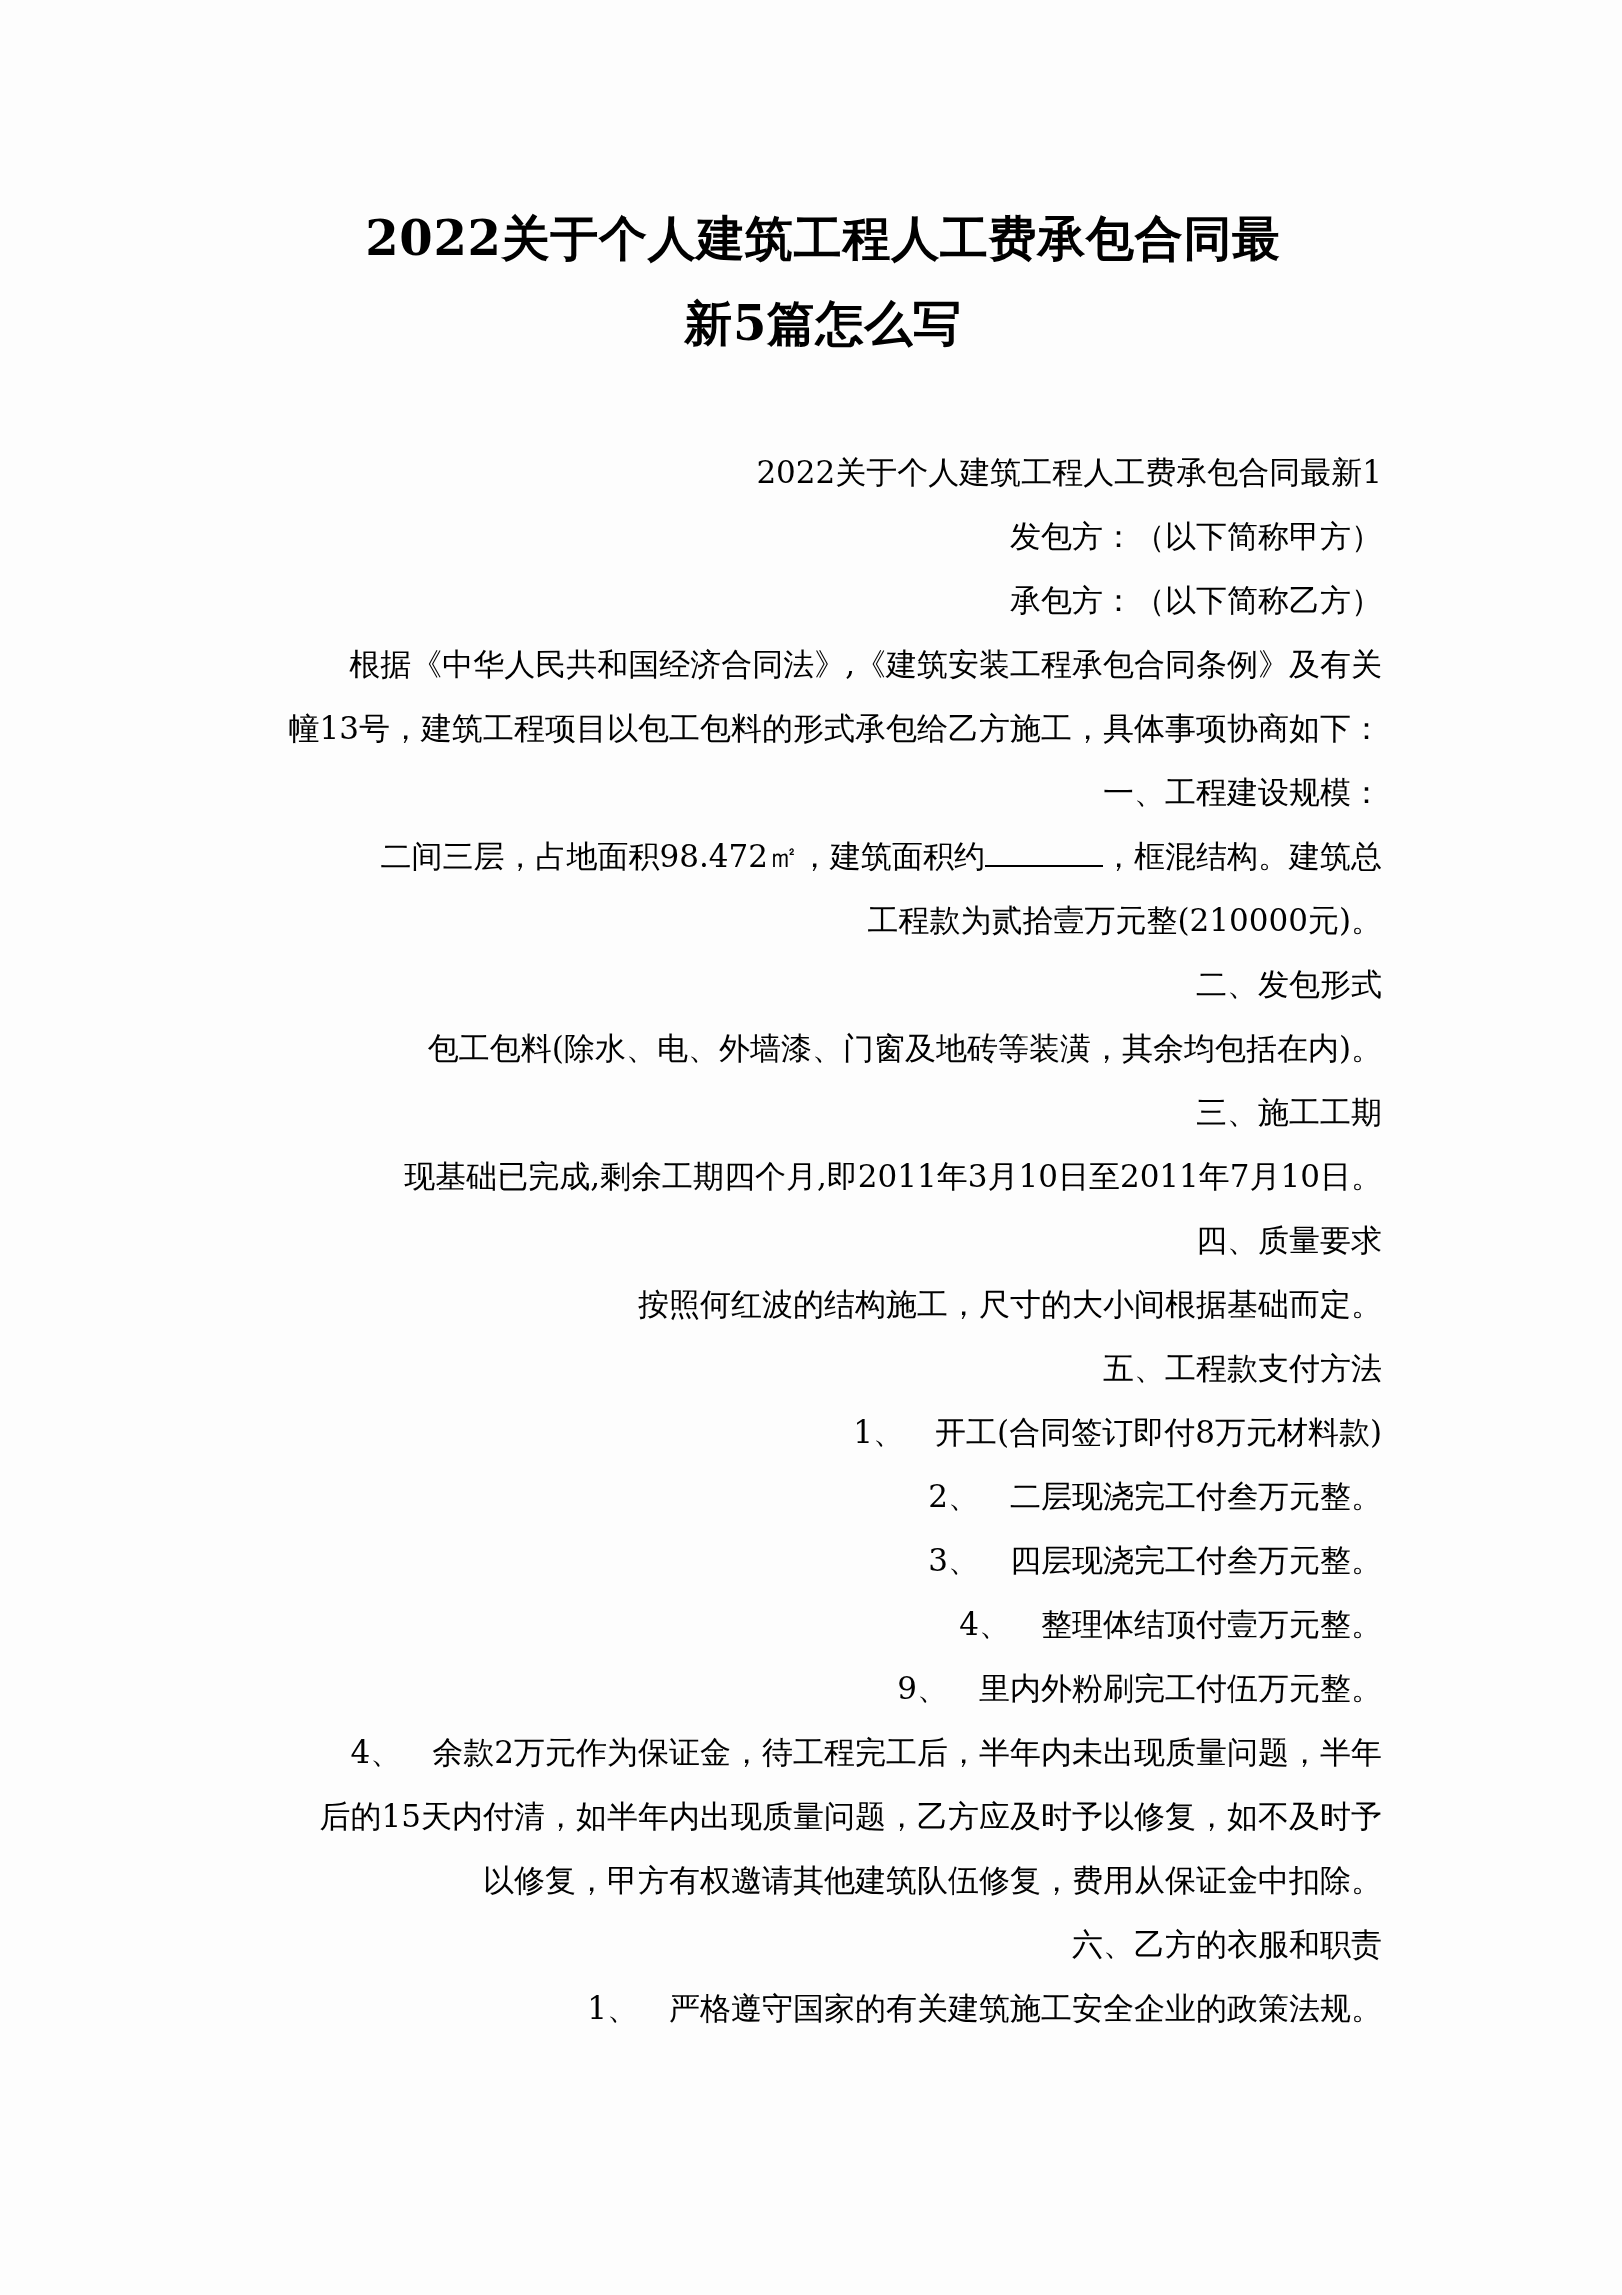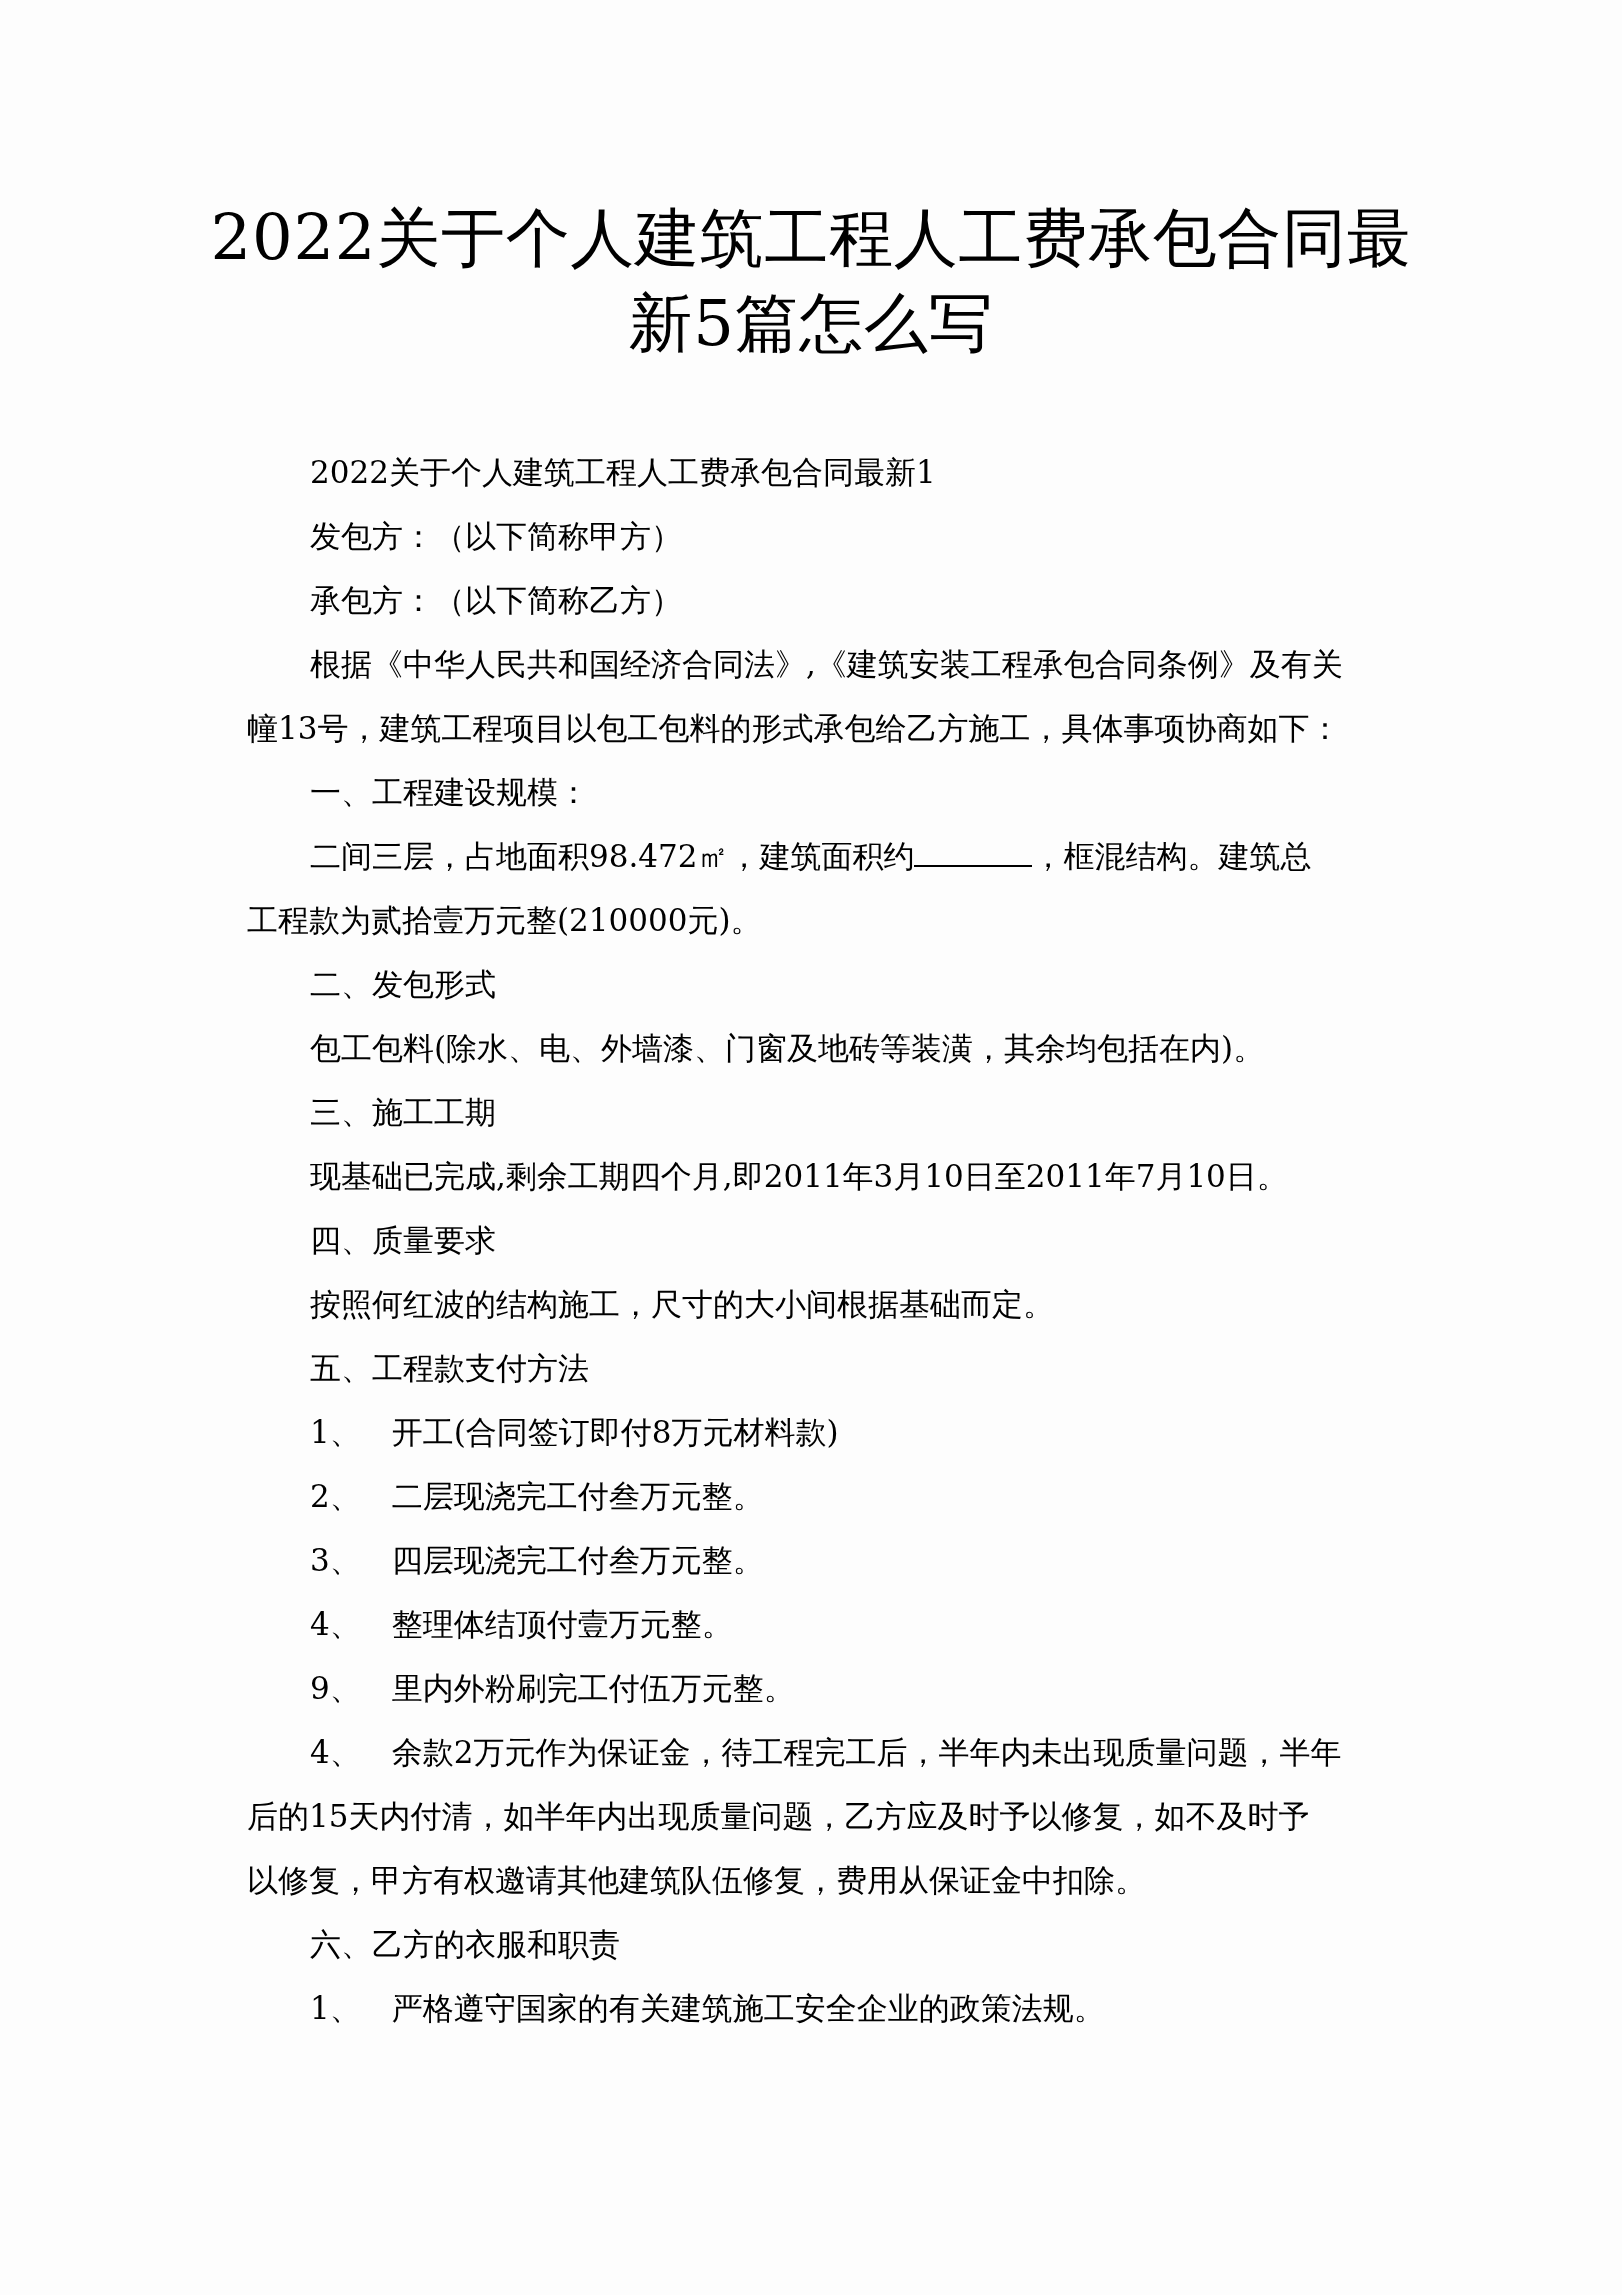--- a/index.html
+++ b/index.html
@@ -17,42 +17,43 @@
     }
     .page {
       position: absolute;
       left: 0; top: 0;
       width: 1623px;
       height: 2295px;
       background: #fdfdfd;
     }
     .title {
       position: absolute;
-      left: 196px;
+      left: 208px;
       width: 1230px;
       top: 196px;
       text-align: center;
-      font-size: 64px;
+      font-size: 48px;
       line-height: 85px;
-      font-weight: normal;
+      font-weight: bold;
       margin: 0;
       letter-spacing: 0.7px;
     }
     .title span { display: block; }
     .body {
       position: absolute;
       left: 247px;
       top: 440px;
       width: 1135px;
       font-size: 31px;
       line-height: 64px;
     }
     .p {
       margin: 0;
       white-space: nowrap;
+      text-align: right;
     }
     .p.indent { padding-left: 63px; }
     .blank {
       display: inline-block;
       width: 118px;
       border-bottom: 2px solid #000;
       height: 23.6px;
       vertical-align: baseline;
     }
   </style>

